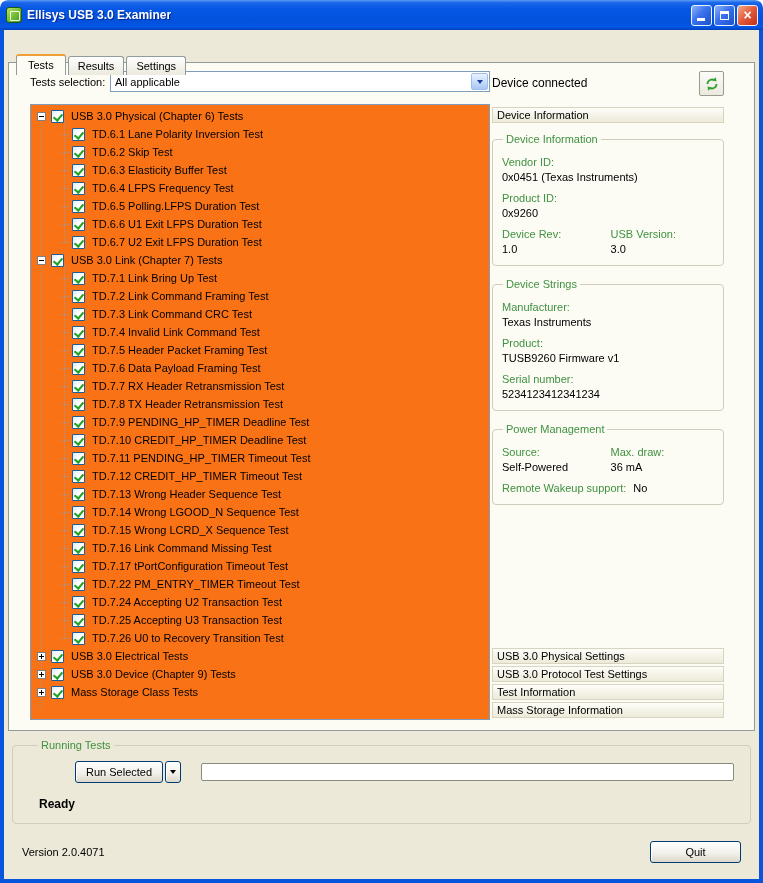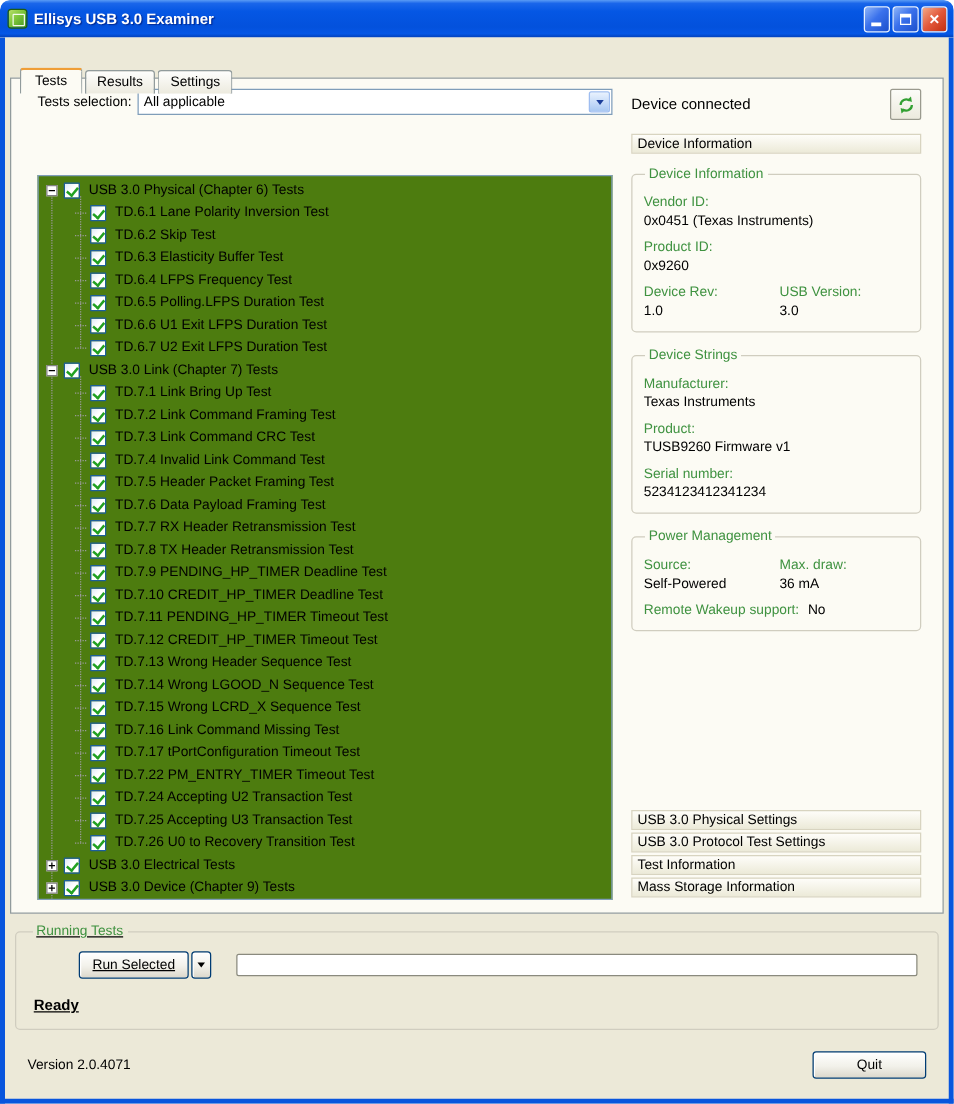--- a/index.html
+++ b/index.html
@@ -36,34 +36,34 @@
     flex:1; background:#ece9d8; padding:12px 4px 0 4px; display:flex; flex-direction:column;
     border-left:4px solid #0855dd; border-right:4px solid #0855dd; border-bottom:4px solid #0855dd;
   }
 
   
   .tab-strip { display:flex; align-items:flex-end; margin-left:8px; position:relative; z-index:3; height:20px; }
   .tab { border:1px solid #919b9c; border-bottom:none; border-radius:3px 3px 0 0; margin-right:2px;
     padding:3px 9px 3px; background:linear-gradient(#fefefd,#eceade); position:relative; top:13px; cursor:default; }
   .tab.active { background:#fcfbf4; border-top:2px solid #ef9e37; padding:3px 11px 4px; z-index:4; }
   .tab-page { border:1px solid #919b9c; background:#fcfbf4; height:669px; flex:none;
-    padding:8px 22px 10px 21px; display:flex; gap:15px; position:relative; z-index:1; }
+    padding:8px 22px 10px 21px; display:flex; gap:2px; position:relative; z-index:1; }
 
   
   .left-col { width:460px; flex:none; display:flex; flex-direction:column; }
   .select-row { display:flex; align-items:center; height:21px; margin-bottom:12px; flex:none; }
   .select-label { width:80px; flex:none; }
   .combo { flex:1; height:21px; border:1px solid #7f9db9; background:#fff; display:flex; align-items:center; }
   .combo-value { flex:1; padding-left:4px; white-space:nowrap; overflow:hidden; }
   .combo-arrow { width:17px; height:17px; margin:1px; flex:none; border-radius:2px; border:1px solid #9ebdf0;
     background:linear-gradient(#e9f2fd 0%,#c6dbf9 55%,#a9c8f2 100%); display:flex; align-items:center; justify-content:center; }
   .combo-arrow::after { content:''; width:0; height:0; border-left:3px solid transparent; border-right:3px solid transparent; border-top:4px solid #1c3e9a; }
 
   
-  .tree { flex:1; border:1px solid #7f9db9; background:#4d7c0f; padding:2px; overflow:hidden; position:relative;margin-top:36px; }
+  .tree { flex:1; border:1px solid #7f9db9; background:#f97316; padding:2px; overflow:hidden; position:relative; }
   .tree::before { content:''; position:absolute; left:10px; top:11px; height:593px; border-left:1px dotted #9a9a9a; }
   .tree-row { height:18px; display:flex; align-items:center; white-space:nowrap; position:relative; }
   .tree-row.root { padding-left:4px; }
   .expander { width:9px; height:9px; flex:none; border:1px solid #808080; background:#fff; position:relative; margin-right:5px; z-index:1; }
   .expander::after { content:''; position:absolute; left:1px; right:1px; top:3px; border-top:1px solid #000; }
   .expander.plus::before { content:''; position:absolute; top:1px; bottom:1px; left:3px; border-left:1px solid #000; }
   .cb { width:13px; height:13px; flex:none; border:1px solid #1c5e9a; border-radius:1px;
     background:linear-gradient(135deg,#dce9f7 0%,#ffffff 45%); position:relative; margin-right:5px; }
   .cb::after { content:''; position:absolute; left:3px; top:1px; width:4px; height:7px;
     border:solid #21a121; border-width:0 2px 2px 0; transform:rotate(40deg); }
@@ -85,21 +85,21 @@
   legend { color:#3f9240; padding:0 3px; margin-left:1px; }
   .fld { margin-top:9px; }
   .fld-label { color:#3f9240; }
   .fld-value { color:#000; margin-top:3px; }
   .cols { display:flex; }
   .col-a { flex:1.05; }
   .col-b { flex:1; }
   .inline-fld { display:flex; gap:7px; }
 
   
-  .running-box { margin:8px 4px 0 4px; flex:none; padding:4px 10px 12px 10px;text-decoration:underline; }
+  .running-box { margin:8px 4px 0 4px; flex:none; padding:4px 10px 12px 22px; }
   .running-box legend { margin-left:3px; }
   .run-row { display:flex; align-items:center; margin-top:6px;margin-left:40px; }
   .xp-btn { height:22px; border:1px solid #003c74; border-radius:3px; font-family:inherit; font-size:11px; color:#000;
     background:linear-gradient(180deg,#ffffff 0%,#f2f1ea 55%,#dcd8cc 100%); box-shadow:inset 1px 1px 0 #fff; padding:0 10px; }
   .run-arrow { width:16px; padding:0; margin-left:2px; display:flex; align-items:center; justify-content:center; }
   .run-arrow::after { content:''; width:0; height:0; border-left:3px solid transparent; border-right:3px solid transparent; border-top:4px solid #000; }
   .progress { flex:1; height:18px; margin-left:20px; margin-right:6px; border:1px solid #8a8a7e; border-radius:2px; background:#fff; }
   .ready { font-weight:bold; font-size:12px; margin-top:14px; margin-left:4px; }
 
   

